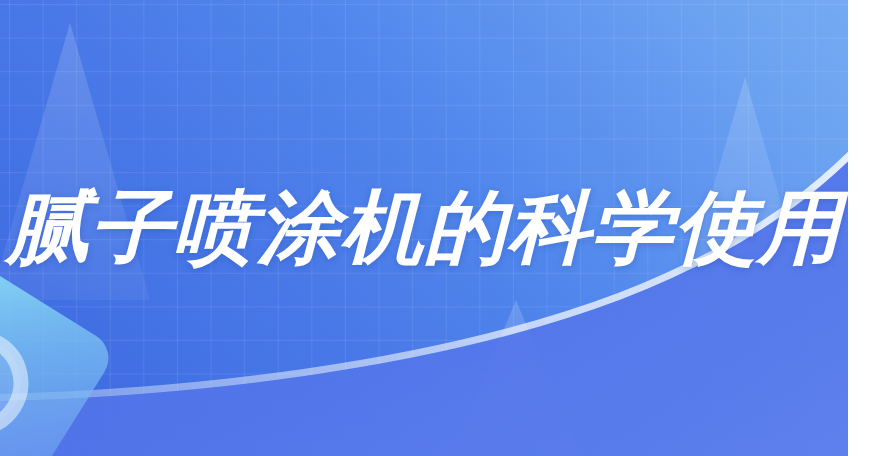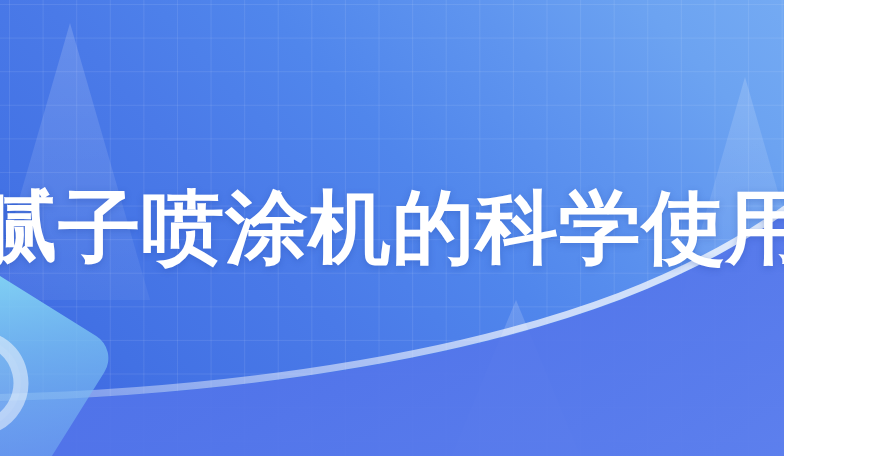--- a/index.html
+++ b/index.html
@@ -2,34 +2,35 @@
 <html><head>
 <meta charset="utf-8">
 <style>
   html, body {
     margin: 0;
     padding: 0;
     background: #ffffff;
   }
   #banner {
     position: relative;
-    width: 784px;
+    width: 848px;
     height: 456px;
     overflow: hidden;
     font-family: "Liberation Sans", "DejaVu Sans", sans-serif;
     
     background:
       linear-gradient(48deg,
         #3f63e0 0%,
         #4271e4 18%,
         #4a7ae8 38%,
         #5086ec 56%,
         #5f95ef 74%,
         #6ca3f1 88%,
         #74aaf3 100%);
+    font-style: italic;
   }
 
   
   .grid-layer {
     position: absolute;
     inset: 0;
     background-image:
       linear-gradient(to right, rgba(255,255,255,0.085) 1px, transparent 1px),
       linear-gradient(to bottom, rgba(255,255,255,0.085) 1px, transparent 1px);
     background-size: 33.6px 33.6px;

